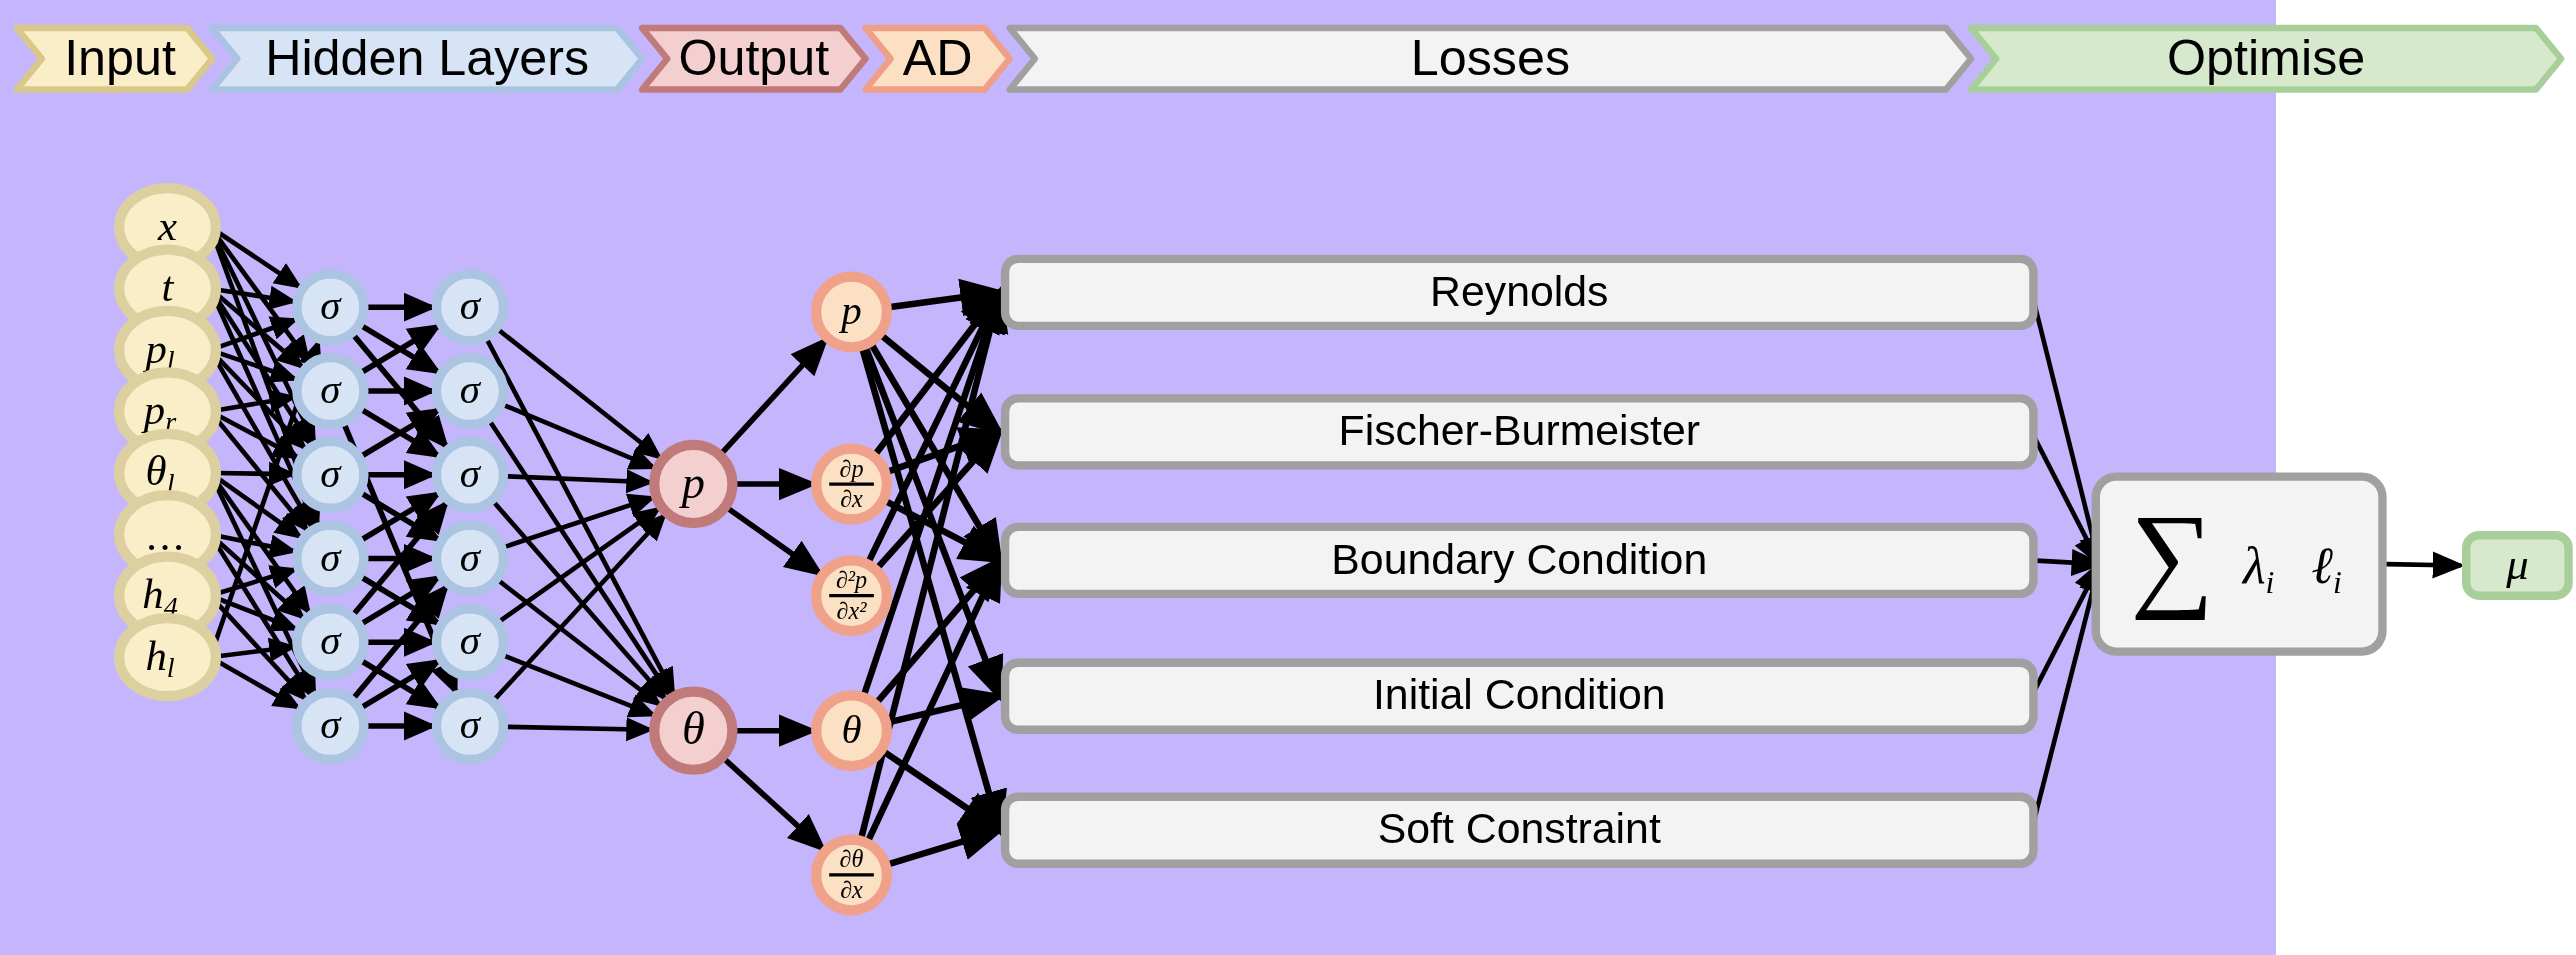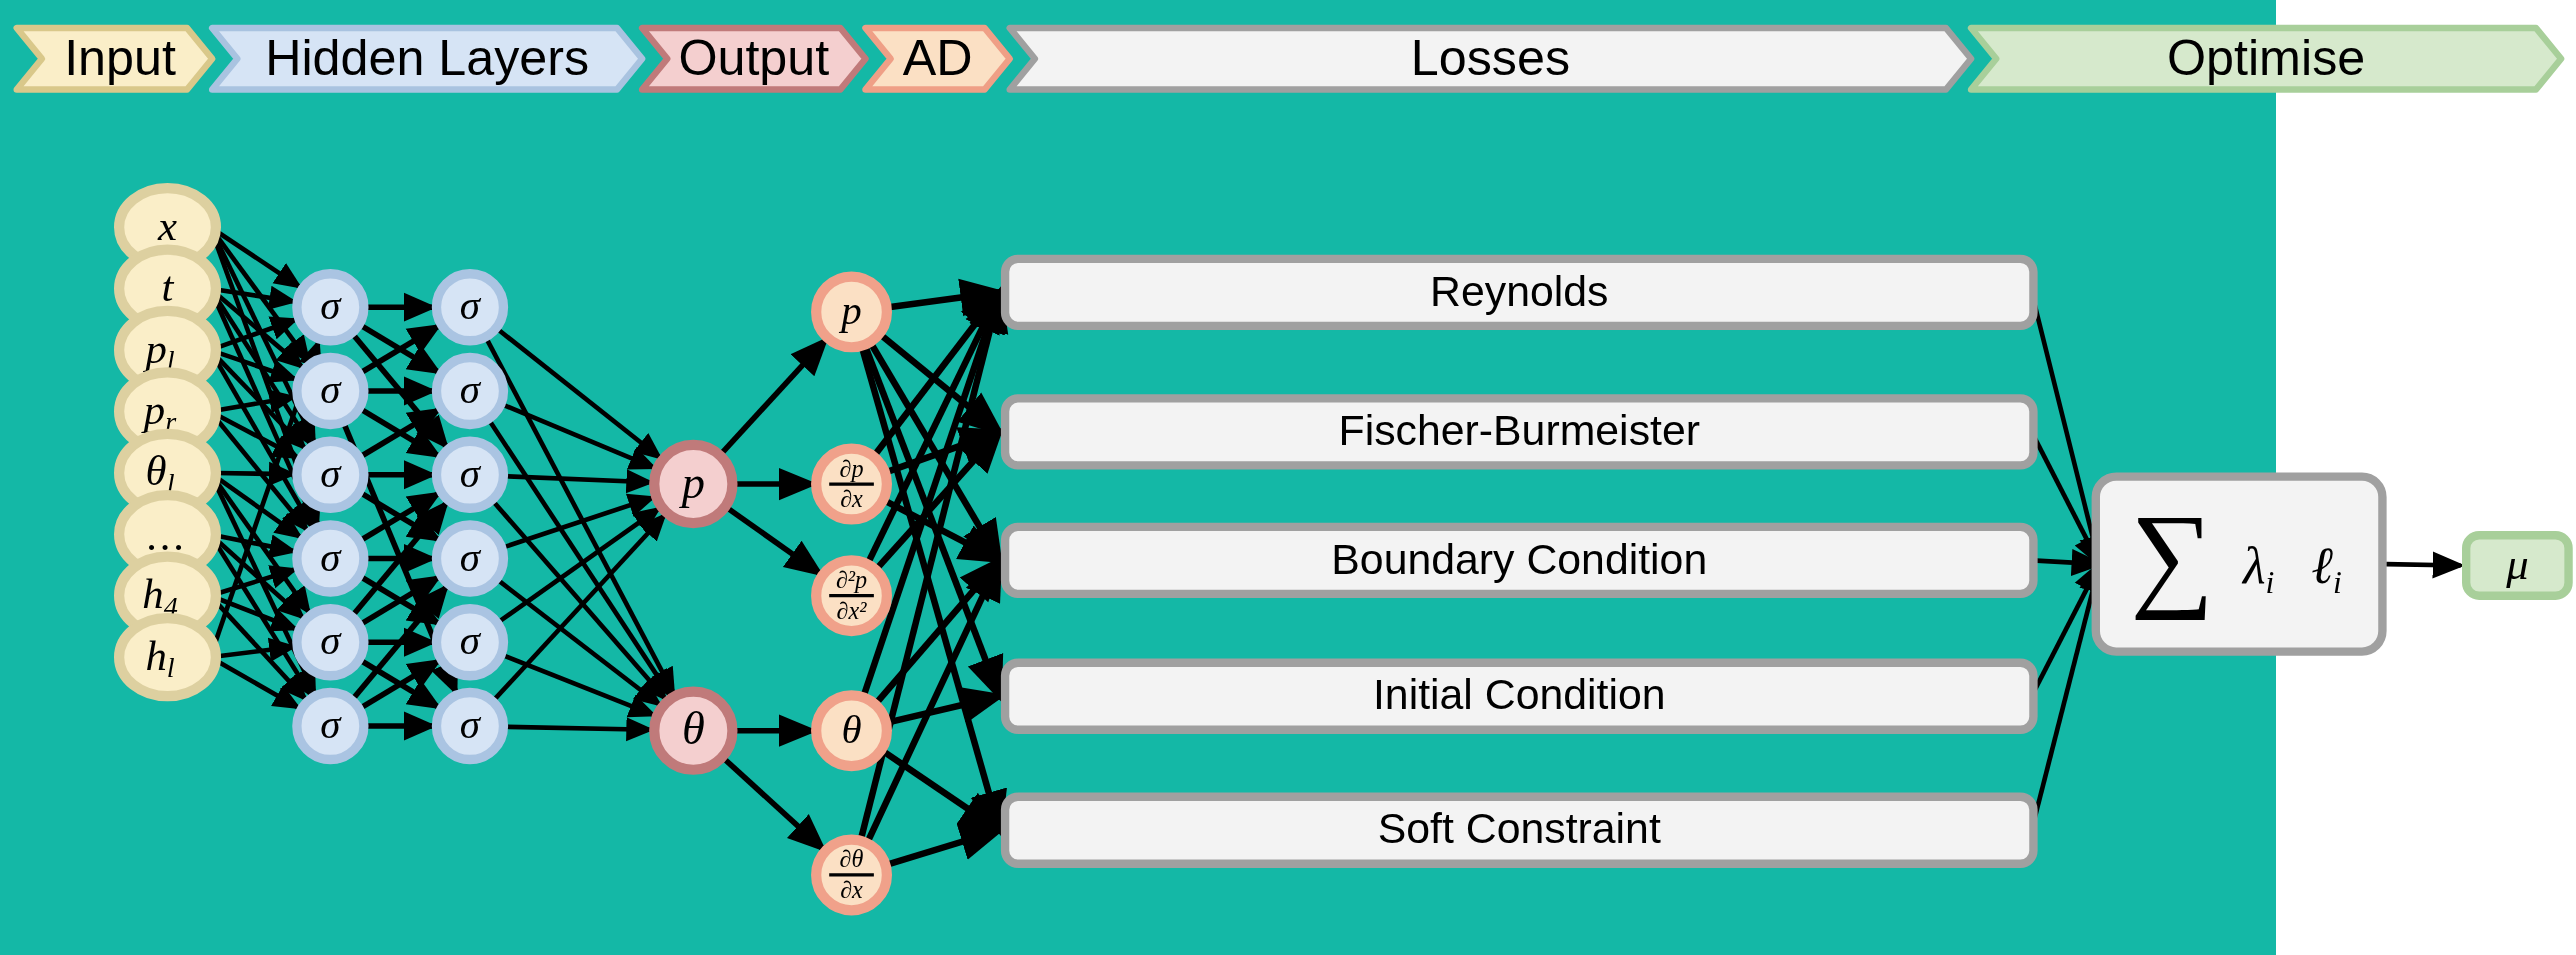--- a/index.html
+++ b/index.html
@@ -10,21 +10,21 @@
   body {
     width: 2576px;
     height: 956px;
     font-family: "Liberation Sans", sans-serif;
     overflow: hidden;
   }
   #stage {
     position: relative;
     width: 2276px;
     height: 956px;
-    background: #14b8a6;
+    background: #c4b5fd;
   }
   svg.layer {
     position: absolute;
     top: 0; left: 0;
     width: 2576px;
     height: 956px;
   }
   .bannerText {
     font-family: "Liberation Sans", sans-serif;
     font-size: 54px;

